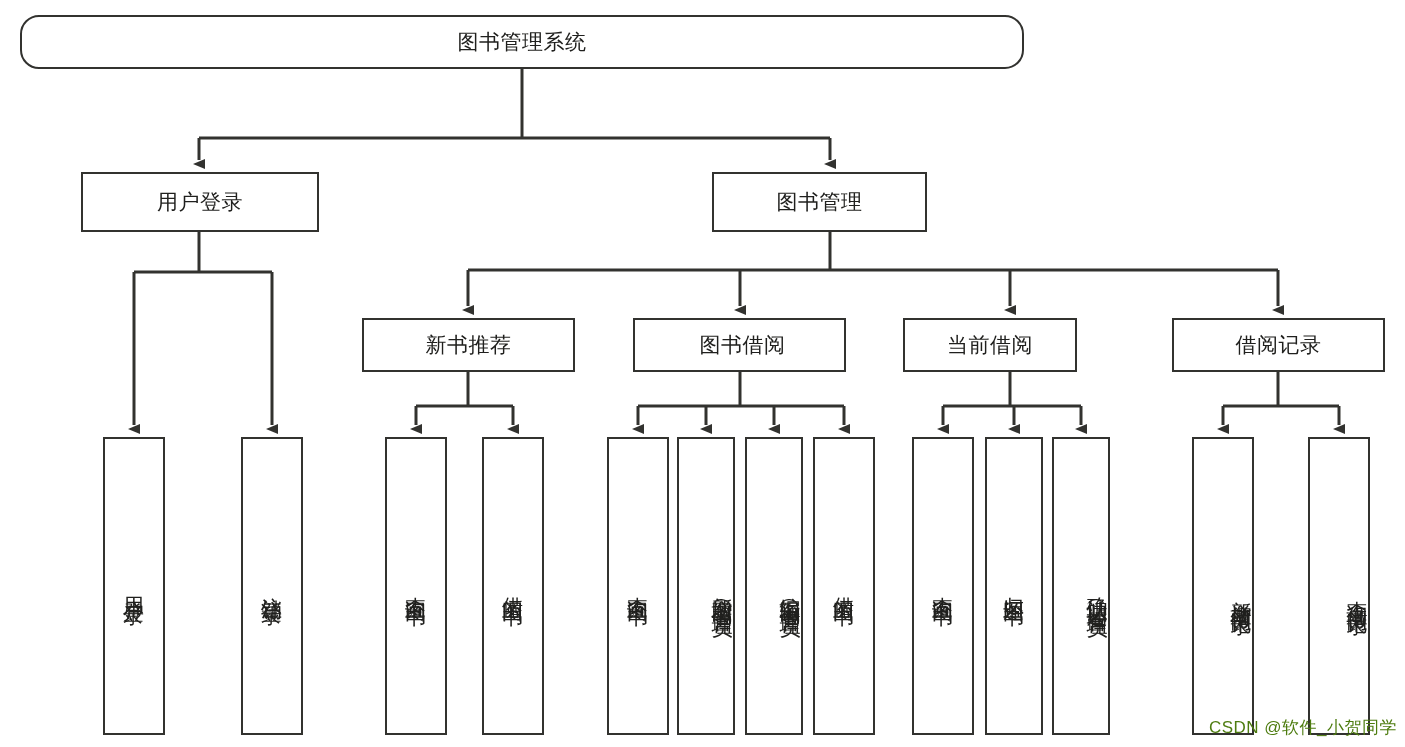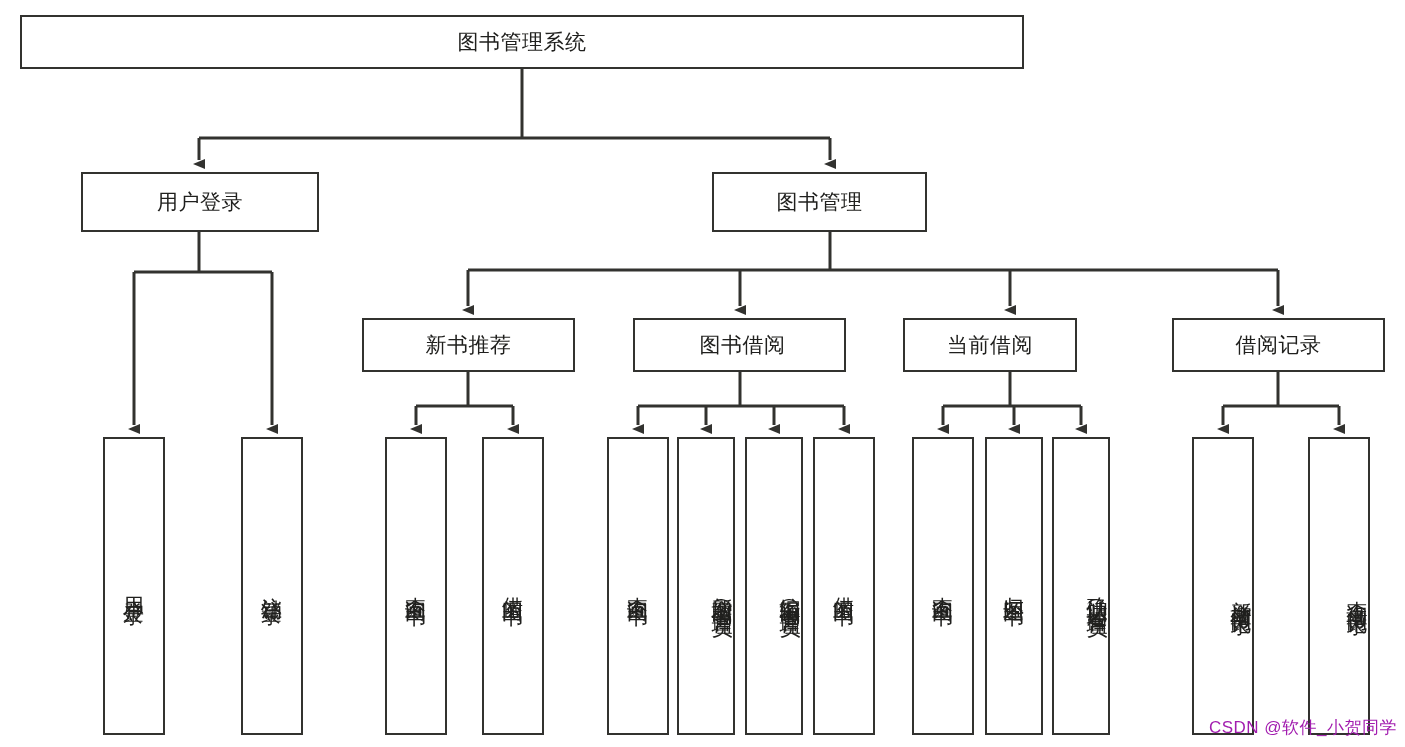--- a/index.html
+++ b/index.html
@@ -112,21 +112,21 @@
       <path d="M1014,406 L1014,425" marker-end="url(#arrow)"></path>
       <path d="M1081,406 L1081,425" marker-end="url(#arrow)"></path>
 
       <path d="M1278,372 L1278,406"></path>
       <path d="M1223,406 L1339,406"></path>
       <path d="M1223,406 L1223,425" marker-end="url(#arrow)"></path>
       <path d="M1339,406 L1339,425" marker-end="url(#arrow)"></path>
     </g>
   </svg>
 
-  <div class="node horiz" id="n-root" style="left: 20px; top: 15px; width: 1004px; height: 54px;">图书管理系统</div>
+  <div class="node horiz" id="n-root" style="left: 20px; top: 15px; width: 1004px; height: 54px; border-radius: 19px;">图书管理系统</div>
 
   <div class="node horiz" id="n-l2-0" style="left: 81px; top: 172px; width: 238px; height: 60px;">用户登录</div>
   <div class="node horiz" id="n-l2-1" style="left: 712px; top: 172px; width: 215px; height: 60px;">图书管理</div>
 
   <div class="node horiz" id="n-l3-0" style="left: 362px; top: 318px; width: 213px; height: 54px;">新书推荐</div>
   <div class="node horiz" id="n-l3-1" style="left: 633px; top: 318px; width: 213px; height: 54px; padding-left: 6px;">图书借阅</div>
   <div class="node horiz" id="n-l3-2" style="left: 903px; top: 318px; width: 174px; height: 54px;">当前借阅</div>
   <div class="node horiz" id="n-l3-3" style="left: 1172px; top: 318px; width: 213px; height: 54px;">借阅记录</div>
 
   <div class="node vert centered" id="n-lf-0" style="left: 103px; top: 437px; width: 62px; height: 298px;">用户登录</div>
@@ -136,15 +136,15 @@
   <div class="node vert centered" id="n-lf-4" style="left: 607px; top: 437px; width: 62px; height: 298px;">查询图书</div>
   <div class="node vert" id="n-lf-5" style="left: 677px; top: 437px; width: 58px; height: 298px;">新增图书（管理员）</div>
   <div class="node vert" id="n-lf-6" style="left: 745px; top: 437px; width: 58px; height: 298px;">编辑图书（管理员）</div>
   <div class="node vert centered" id="n-lf-7" style="left: 813px; top: 437px; width: 62px; height: 298px;">借阅图书</div>
   <div class="node vert centered" id="n-lf-8" style="left: 912px; top: 437px; width: 62px; height: 298px;">查询图书</div>
   <div class="node vert centered" id="n-lf-9" style="left: 985px; top: 437px; width: 58px; height: 298px;">归还图书</div>
   <div class="node vert" id="n-lf-10" style="left: 1052px; top: 437px; width: 58px; height: 298px;">确认归还（管理员）</div>
   <div class="node vert" id="n-lf-11" style="left: 1192px; top: 437px; width: 62px; height: 298px;">新增借阅记录</div>
   <div class="node vert" id="n-lf-12" style="left: 1308px; top: 437px; width: 62px; height: 298px;">查询借阅记录</div>
 
-  <div class="watermark" style="color: #a21caf;">CSDN @软件_小贺同学</div>
+  <div class="watermark" style="color: #4d7c0f;">CSDN @软件_小贺同学</div>
 
 </div>
 
 </body></html>

